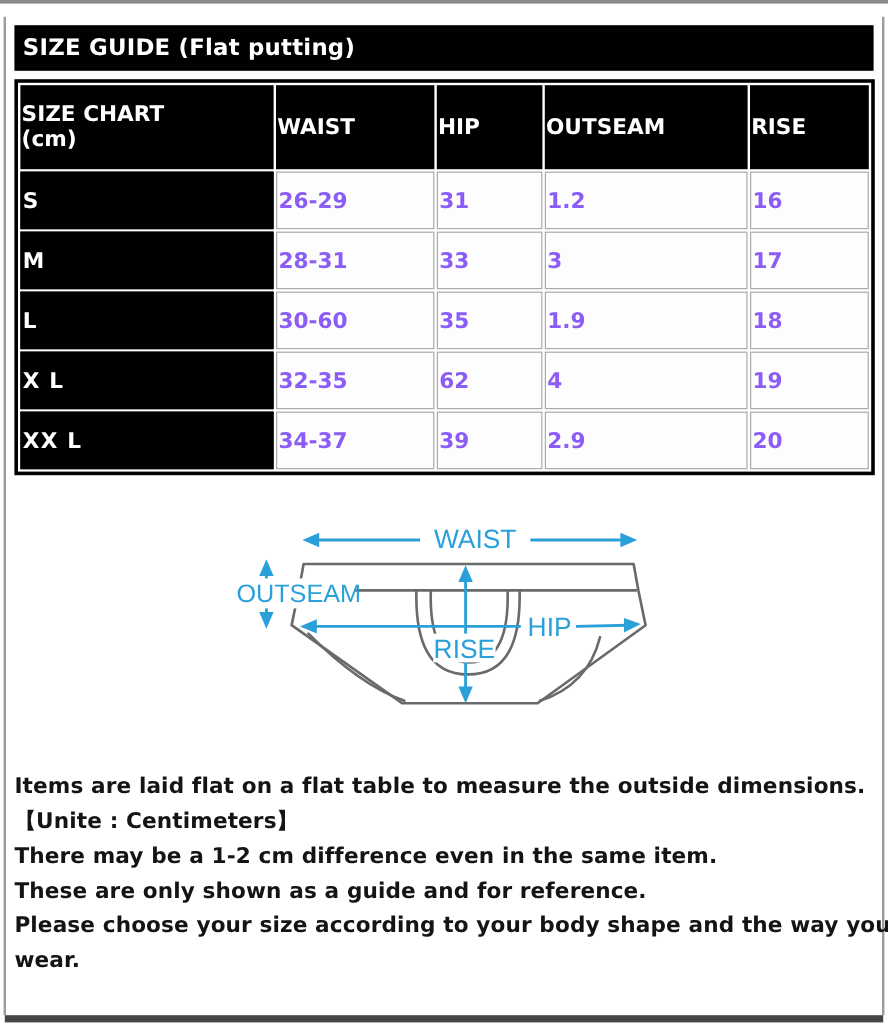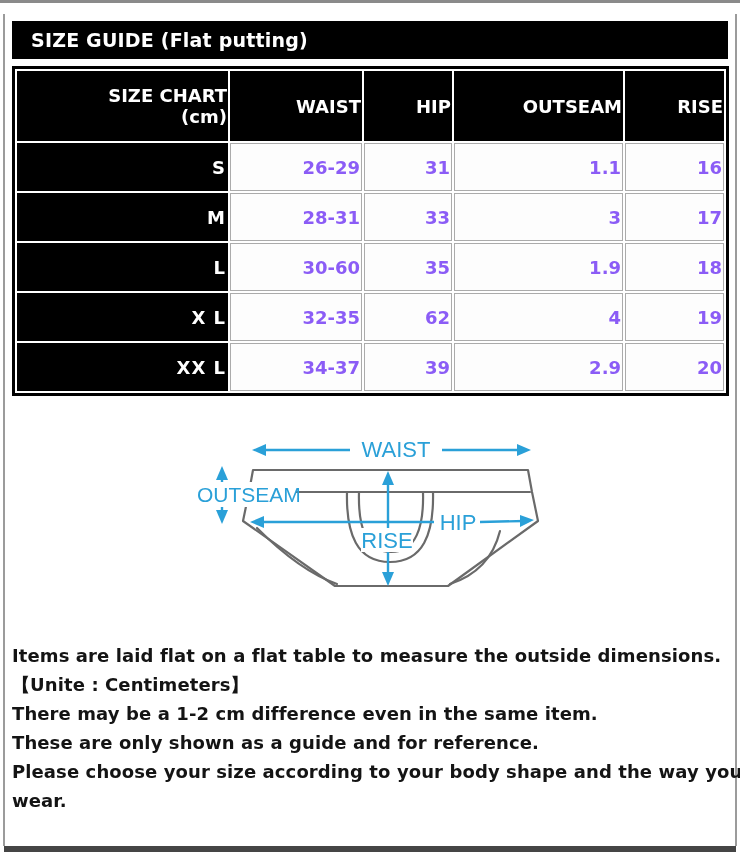--- a/index.html
+++ b/index.html
@@ -6,26 +6,26 @@
   body{width:740px;height:854px;position:relative;font-family:"DejaVu Sans","Liberation Sans",sans-serif;overflow:hidden;}
 
   
   .frame-top{position:absolute;left:0;top:0;width:740px;height:3px;background:#8a8a8a;}
   .frame-bottom{position:absolute;left:4px;top:846px;width:732px;height:6px;background:#454545;}
   .frame-left{position:absolute;left:3px;top:14px;width:2px;height:832px;background:#9b9b9b;}
   .frame-right{position:absolute;left:735px;top:14px;width:2px;height:832px;background:#9b9b9b;}
 
   
   .title-bar{position:absolute;left:12px;top:21px;width:716px;height:38px;background:#000;color:#fff;
-    font-size:19px;font-weight:bold;line-height:39px;padding-left:19px;box-sizing:border-box;letter-spacing:.2px;}
+    font-size:19px;font-weight:bold;line-height:39px;padding-left:7px;box-sizing:border-box;letter-spacing:.2px;}
 
   
   .size-table-wrap{position:absolute;left:12px;top:66px;}
   table.size-table{border-collapse:separate;border-spacing:2px;background:#fff;border:3px solid #000;table-layout:fixed;}
-  table.size-table th,table.size-table td{text-align:right;vertical-align:middle;font-weight:bold;}
+  table.size-table th,table.size-table td{text-align:left;vertical-align:middle;font-weight:bold;}
   table.size-table th{background:#000;color:#fff;font-size:18px;}
   table.size-table td{background:#fdfdfd;color:#8b5cf6;font-size:18px;border:1px solid #ababab;}
   table.size-table td.row-label{background:#000;color:#fff;border:1px solid #000;letter-spacing:1px;}
   .hdr-row th{height:68px;}
   .data-row td{height:44px;}
   .hdr-sub{display:block;}
 
   
   .diagram{position:absolute;left:0;top:428px;}
 
@@ -60,21 +60,21 @@
       </th>
       <th>WAIST</th>
       <th>HIP</th>
       <th>OUTSEAM</th>
       <th>RISE</th>
     </tr>
     <tr class="data-row">
       <td class="row-label">S</td>
       <td>26-29</td>
       <td>31</td>
-      <td>1.1</td>
+      <td>1.2</td>
       <td>16</td>
     </tr>
     <tr class="data-row">
       <td class="row-label">M</td>
       <td>28-31</td>
       <td>33</td>
       <td>3</td>
       <td>17</td>
     </tr>
     <tr class="data-row">

